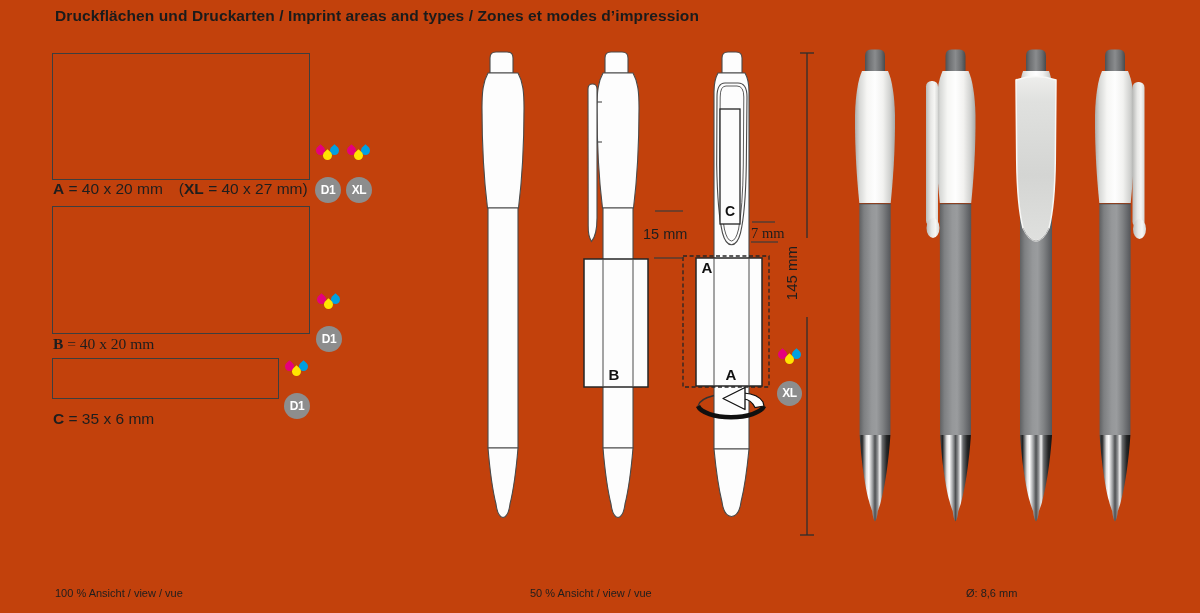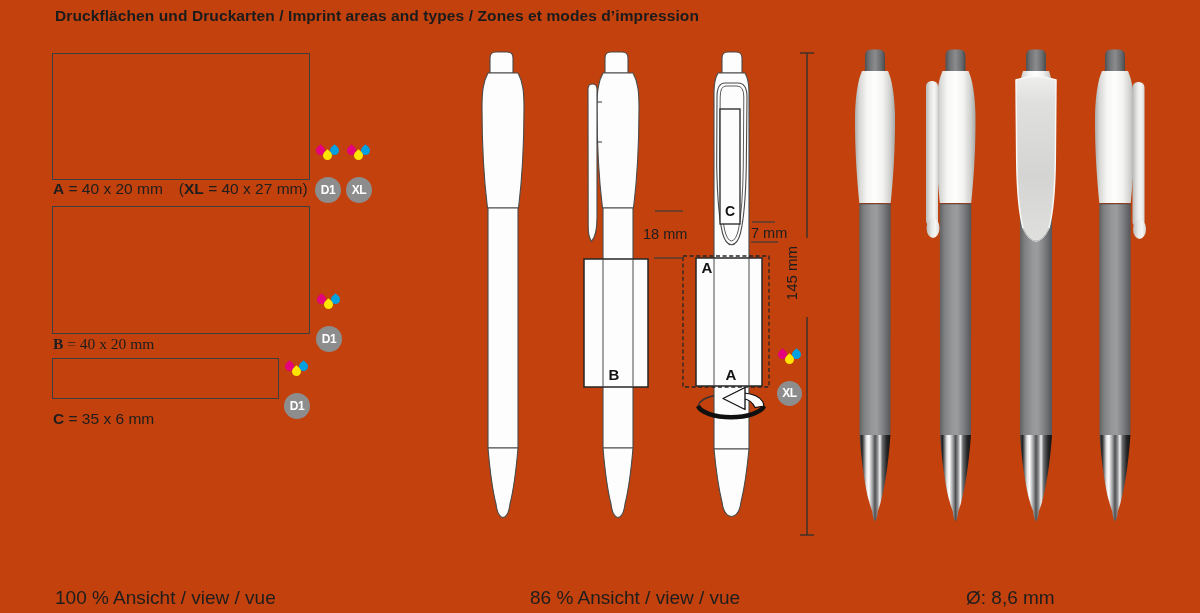--- a/index.html
+++ b/index.html
@@ -15,21 +15,21 @@
   .icon-circle{position:absolute;left:0;top:12px;width:26px;height:26px;border-radius:50%;
     background:#8d8d8d;color:#fff;font-weight:700;font-size:12px;line-height:26px;
     text-align:center;letter-spacing:-.5px;margin-top:20px;}
   .drop{position:absolute;width:9px;height:9px;border-radius:0 50% 50% 50%;transform:rotate(45deg);}
   .drop-m{left:1px;top:1px;background:#e5007d;}
   .drop-c{left:15px;top:1px;background:#00a0e1;}
   .drop-y{left:8px;top:6px;background:#ffe500;}
   .dim-text{font-size:14.5px;color:#1e1e1e;white-space:nowrap;}
   .dim-vert{writing-mode:vertical-rl;transform:rotate(180deg);font-size:15px;color:#1e1e1e;white-space:nowrap;}
   .zone-letter{font-size:15px;font-weight:700;color:#111;text-align:center;}
-  .footer-text{font-size:19px;color:#1e1e1e;white-space:nowrap;}
+  .footer-text{font-size:11px;color:#1e1e1e;white-space:nowrap;}
 </style>
 </head>
 <body>
 
 <div class="page">
 
   <div class="abs title">Druckflächen und Druckarten / Imprint areas and types / Zones et modes d’impression</div>
 
   <div class="abs imprint-box" style="left:52px;top:53px;width:256px;height:125px;"></div>
   <div class="abs area-label" style="left:53px;top:180px;">
@@ -129,22 +129,22 @@
       <path d="M238,366 A33.5,13.5 0 0 1 254,355.5" stroke="#333" stroke-width="1.3" fill="none"></path>
       <path d="M284,353 Q298,354 303,362 L304,366 L295,367.5 Q291,359.5 284,359 Z" fill="#fdfdfd" stroke="#101010" stroke-width="1.2"></path>
       <path d="M263,358.5 L285,347.5 L285,369.5 Z" fill="#fdfdfd" stroke="#101010" stroke-width="1.3" stroke-linejoin="round"></path>
     </g>
   </svg>
 
   <div class="abs zone-letter" style="left:604px;top:366px;width:20px;">B</div>
   <div class="abs zone-letter" style="left:699px;top:259px;width:16px;">A</div>
   <div class="abs zone-letter" style="left:721px;top:366px;width:20px;">A</div>
   <div class="abs zone-letter" style="left:720px;top:203px;width:20px;font-size:14px;">C</div>
-  <div class="abs dim-text" style="left:643px;top:226px;">18 mm</div>
-  <div class="abs dim-text" style="left:751px;top:225px;">7 mm</div>
+  <div class="abs dim-text" style="left:643px;top:226px;">15 mm</div>
+  <div class="abs dim-text" style="left:751px;top:225px;font-family:Liberation Serif, serif;">7 mm</div>
   <div class="abs dim-vert" style="left:783px;top:246px;">145 mm</div>
 
   <div class="abs print-icon" style="left:777px;top:349px;">
     <span class="icon-circle" style="width:25px;height:25px;line-height:25px;">XL</span>
     <span class="drop drop-m"></span>
     <span class="drop drop-c"></span>
     <span class="drop drop-y"></span>
   </div>
 
   <svg class="abs" style="left:840px;top:40px;" width="320" height="500" viewBox="0 0 320 500">
@@ -236,16 +236,16 @@
       <rect x="-15.7" y="163" width="31.4" height="1.6" fill="#3c3e40" opacity=".4"></rect>
       <g>
         <rect x="17.5" y="42" width="12" height="145" rx="5.5" fill="url(#gclip)"></rect>
         <ellipse cx="24.5" cy="189" rx="6.5" ry="10" fill="url(#gclip)"></ellipse>
       </g>
       <path d="M-15.4,395 C-13.8,420 -10,447 -6,461 C-4.8,466 -3.6,469 -2.8,471 C-2.2,476.5 -1.4,480 0,481.5 C1.4,480 2.2,476.5 2.8,471 C3.6,469 4.8,466 6,461 C10,447 13.8,420 15.4,395 Z" fill="url(#gchrome)"></path>
     </g>
   </svg>
 
   <div class="abs footer-text" style="left:55px;top:587px;">100 % Ansicht / view / vue</div>
-  <div class="abs footer-text" style="left:530px;top:587px;">86 % Ansicht / view / vue</div>
+  <div class="abs footer-text" style="left:530px;top:587px;">50 % Ansicht / view / vue</div>
   <div class="abs footer-text" style="left:966px;top:587px;">Ø: 8,6 mm</div>
 
 </div>
 
 </body></html>

